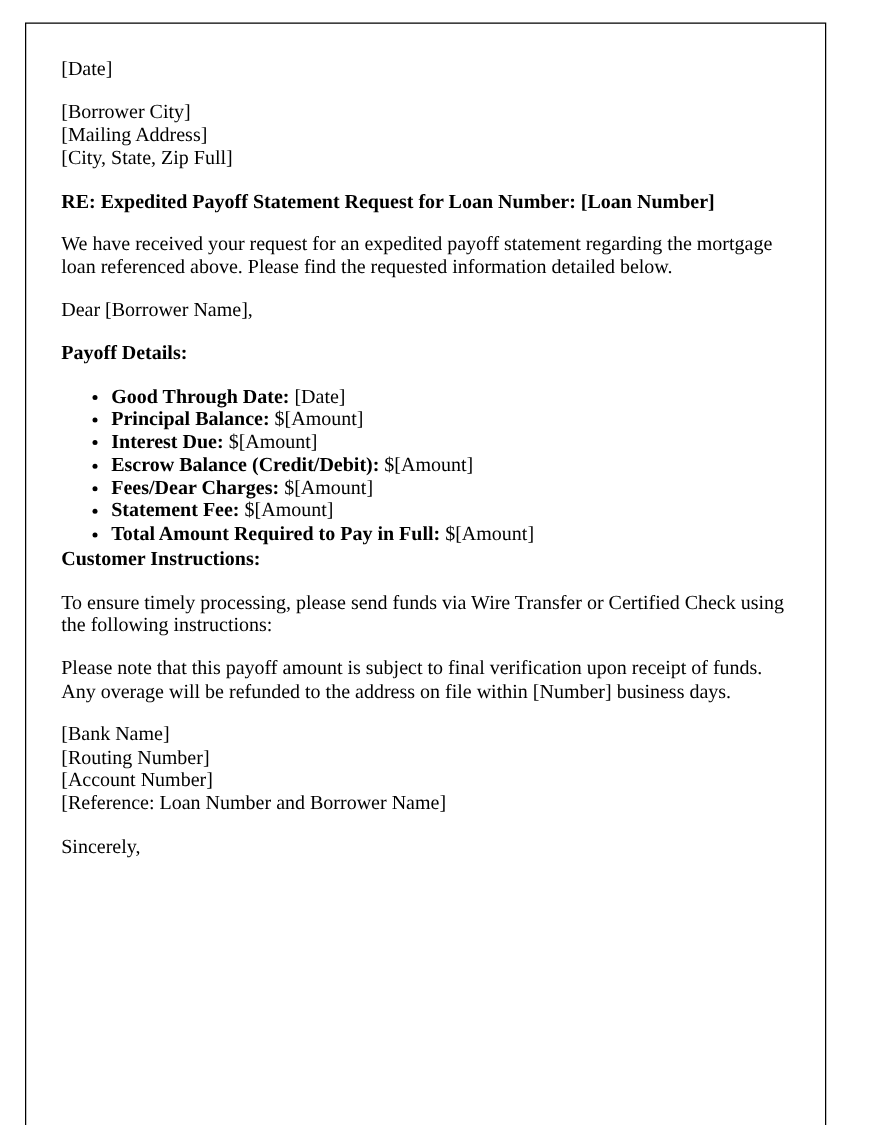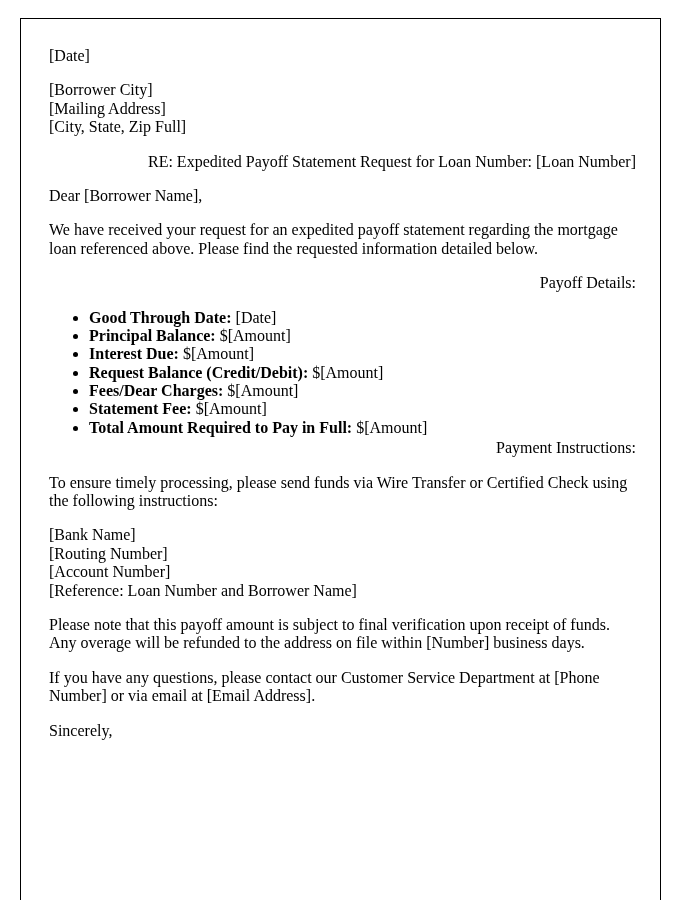--- a/index.html
+++ b/index.html
@@ -24,63 +24,62 @@
     width: 641px;
     height: 920px; 
     border: 1px solid #000000;
     background: #ffffff;
     padding: 28px 24px 40px 28px;
   }
   .page p {
     margin: 0 0 16px 0;
     line-height: 1.15;
   }
-  .bold { font-weight: normal; text-align: right; }
+  .bold { font-weight: bold; }
   ul.payoff-list {
     margin: 2px 0;
     padding-left: 40px;
   }
   ul.payoff-list li {
     line-height: 1.15;
     margin: 0;
   }
 </style>
 </head>
 <body>
 
 <div class="page">
 
   <p>[Date]</p>
 
   <p><span>[Borrower City]</span><br><span>[Mailing Address]</span><br><span>[City, State, Zip Full]</span></p>
 
   <p class="bold">RE: Expedited Payoff Statement Request for Loan Number: [Loan Number]</p>
 
+  <p>We have received your request for an expedited payoff statement regarding the mortgage loan referenced above. Please find the requested information detailed below.</p>
+
   <p>Dear [Borrower Name],</p>
-
-  <p>We have received your request for an expedited payoff statement regarding the mortgage loan referenced above. Please find the requested information detailed below.</p>
 
   <p class="bold">Payoff Details:</p>
 
   <ul class="payoff-list">
     <li><strong>Good Through Date:</strong><span> [Date]</span></li>
     <li><strong>Principal Balance:</strong><span> $[Amount]</span></li>
     <li><strong>Interest Due:</strong><span> $[Amount]</span></li>
-    <li><strong>Request Balance (Credit/Debit):</strong><span> $[Amount]</span></li>
+    <li><strong>Escrow Balance (Credit/Debit):</strong><span> $[Amount]</span></li>
     <li><strong>Fees/Dear Charges:</strong><span> $[Amount]</span></li>
     <li><strong>Statement Fee:</strong><span> $[Amount]</span></li>
     <li><strong>Total Amount Required to Pay in Full:</strong><span> $[Amount]</span></li>
   </ul>
 
 
-  <p class="bold">Payment Instructions:</p>
+  <p class="bold">Customer Instructions:</p>
 
   <p>To ensure timely processing, please send funds via Wire Transfer or Certified Check using the following instructions:</p>
 
+  <p>Please note that this payoff amount is subject to final verification upon receipt of funds. Any overage will be refunded to the address on file within [Number] business days.</p>
+
   <p><span>[Bank Name]</span><br><span>[Routing Number]</span><br><span>[Account Number]</span><br><span>[Reference: Loan Number and Borrower Name]</span></p>
 
-  <p>Please note that this payoff amount is subject to final verification upon receipt of funds. Any overage will be refunded to the address on file within [Number] business days.</p>
-
-  <p>If you have any questions, please contact our Customer Service Department at [Phone Number] or via email at [Email Address].</p>
 
   <p>Sincerely,</p>
 
 </div>
 
 </body></html>

